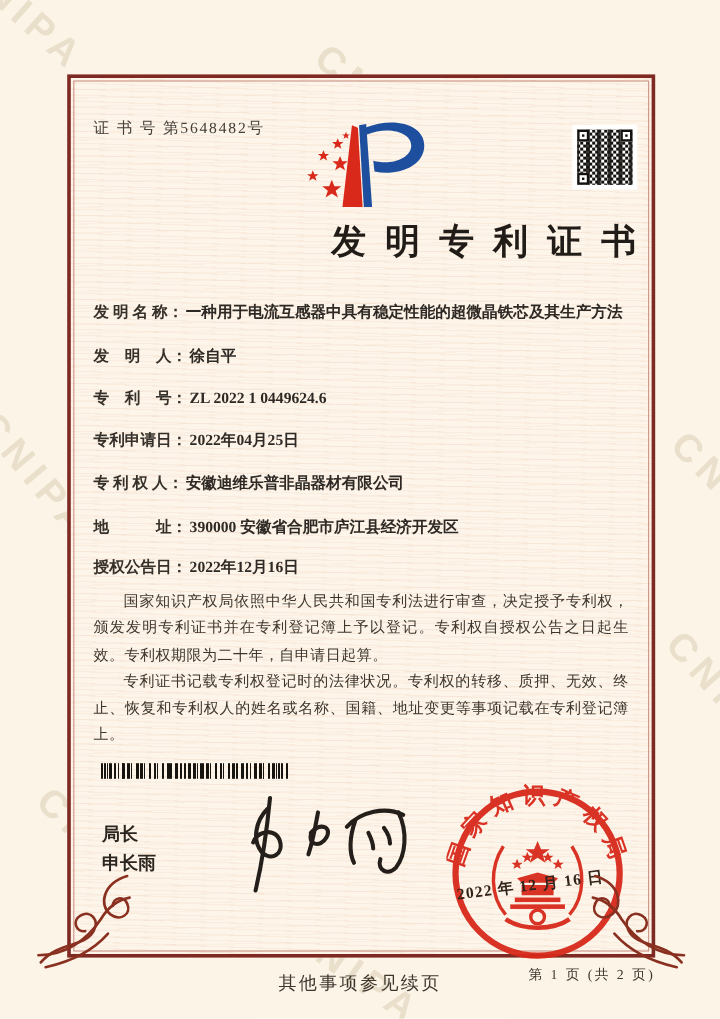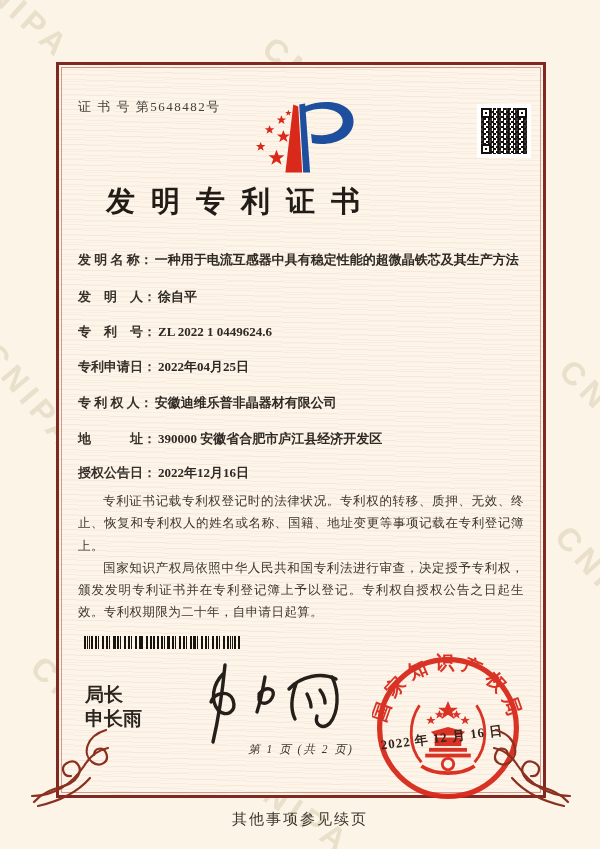--- a/index.html
+++ b/index.html
@@ -38,46 +38,46 @@
   .qr-inner{ position:relative; width:100%; height:100%;
     background-image:
       repeating-conic-gradient(#14110e 0% 25%, transparent 0% 50%),
       repeating-linear-gradient(90deg, rgba(20,17,14,.85) 0 2px, transparent 2px 7px);
     background-size:5px 5px, 9px 9px;
   }
   .finder{ position:absolute; width:10px; height:10px; border:2px solid #14110e; background:#fff; box-sizing:border-box;}
   .finder::after{content:""; position:absolute; left:2px; top:2px; width:2px; height:2px; background:#14110e;}
   .finder.tl{left:0;top:0;} .finder.tr{right:0;top:0;} .finder.bl{left:0;bottom:0;}
   .title{
-    position:absolute; left:56px; top:182px; width:490px; text-align:left;
-    font-size:29px; font-weight:bold; letter-spacing:16px; text-indent:16px; color:#211c17;padding-left:34px;
+    position:absolute; left:56px; top:182px; width:490px; text-align:right;
+    font-size:29px; font-weight:bold; letter-spacing:16px; text-indent:16px; color:#211c17;
   }
   
   .row{ position:absolute; left:78px; width:450px; font-size:13px; white-space:nowrap;}
   .row .lbl{ font-weight:600; white-space:pre; color:#36302a;}
   .row .val{ font-weight:700; margin-left:2px; color:#2e2924;}
   .r0{top:251px;} .r1{top:288px;} .r2{top:323px;} .r3{top:358px;}
   .r4{top:394px;} .r5{top:430px;} .r6{top:464px;}
   .pair2{ position:absolute; left:227px; top:0;}
   
   .body-text{ position:absolute; left:78px; top:490px; width:446px;
     font-size:12.5px; line-height:1.78; text-align:justify; color:#3e362d; letter-spacing:.4px;}
   .body-text p{ margin:0; text-indent:2em;}
   
   .barcode{ position:absolute; left:84px; top:636px; width:156px; height:13px;
     background-image:
       repeating-linear-gradient(90deg,#17130f 0 2px,transparent 2px 3px,#17130f 3px 4px,transparent 4px 7px,#17130f 7px 9px,transparent 9px 11px),
       repeating-linear-gradient(90deg,transparent 0 5px,#17130f 5px 6px,transparent 6px 13px);}
-  .sig-block{ position:absolute; left:85px; top:684px; font-family:Liberation Mono, monospace;
-    font-size:19px; font-weight:bold; color:#2c2620; line-height:24px;}
+  .sig-block{ position:absolute; left:85px; top:684px; font-family:Liberation Sans, sans-serif;
+    font-size:15px; font-weight:bold; color:#2c2620; line-height:24px;}
   .signature{ position:absolute; left:193px; top:660px; width:152px; height:88px;}
   .seal{ position:absolute; left:372px; top:652px; width:152px; height:152px; opacity:.95;}
   .seal-date{ position:absolute; left:362px; top:729px; width:160px; text-align:center;
     font-size:13px; font-weight:bold; color:#33241b; letter-spacing:1px; transform:rotate(-7deg); z-index:4;}
-  .page-num{ position:absolute; left:56px; top:742px; width:490px; text-align:center; font-size:11.5px; letter-spacing:2px; color:#3e362d;font-style:italic;}
+  .page-num{ position:absolute; left:56px; top:805px; width:490px; text-align:right; font-size:11.5px; letter-spacing:2px; color:#3e362d;}
   .cont-note{ position:absolute; left:0; top:810px; width:600px; text-align:center; font-size:15px; letter-spacing:2px; color:#3e362d;}
   .flourish{ position:absolute; z-index:4; width:84px; height:84px;}
   .fl-bl{ left:28px; top:724px;}
   .fl-br{ left:490px; top:724px; transform:scaleX(-1);}
 </style>
 </head>
 <body>
 
 <div class="page">
 
@@ -159,22 +159,22 @@
       <span class="lbl">专 利 权 人：</span><span class="val">安徽迪维乐普非晶器材有限公司</span>
     </div>
     <div class="row r5">
       <span class="lbl">地　　　址：</span><span class="val">390000 安徽省合肥市庐江县经济开发区</span>
     </div>
     <div class="row r6">
       <span class="lbl">授权公告日：</span><span class="val">2022年12月16日</span>
     </div>
 
     <div class="body-text">
+      <p>国家知识产权局依照中华人民共和国专利法进行审查，决定授予专利权，颁发发明专利证书并在专利登记簿上予以登记。专利权自授权公告之日起生效。专利权期限为二十年，自申请日起算。</p>
       <p>专利证书记载专利权登记时的法律状况。专利权的转移、质押、无效、终止、恢复和专利权人的姓名或名称、国籍、地址变更等事项记载在专利登记簿上。</p>
-      <p>国家知识产权局依照中华人民共和国专利法进行审查，决定授予专利权，颁发发明专利证书并在专利登记簿上予以登记。专利权自授权公告之日起生效。专利权期限为二十年，自申请日起算。</p>
     </div>
 
     <div class="barcode"></div>
 
     <div class="sig-block">
       <div>局长</div>
       <div>申长雨</div>
     </div>
 
     <svg class="signature" viewBox="0 0 152 88">

